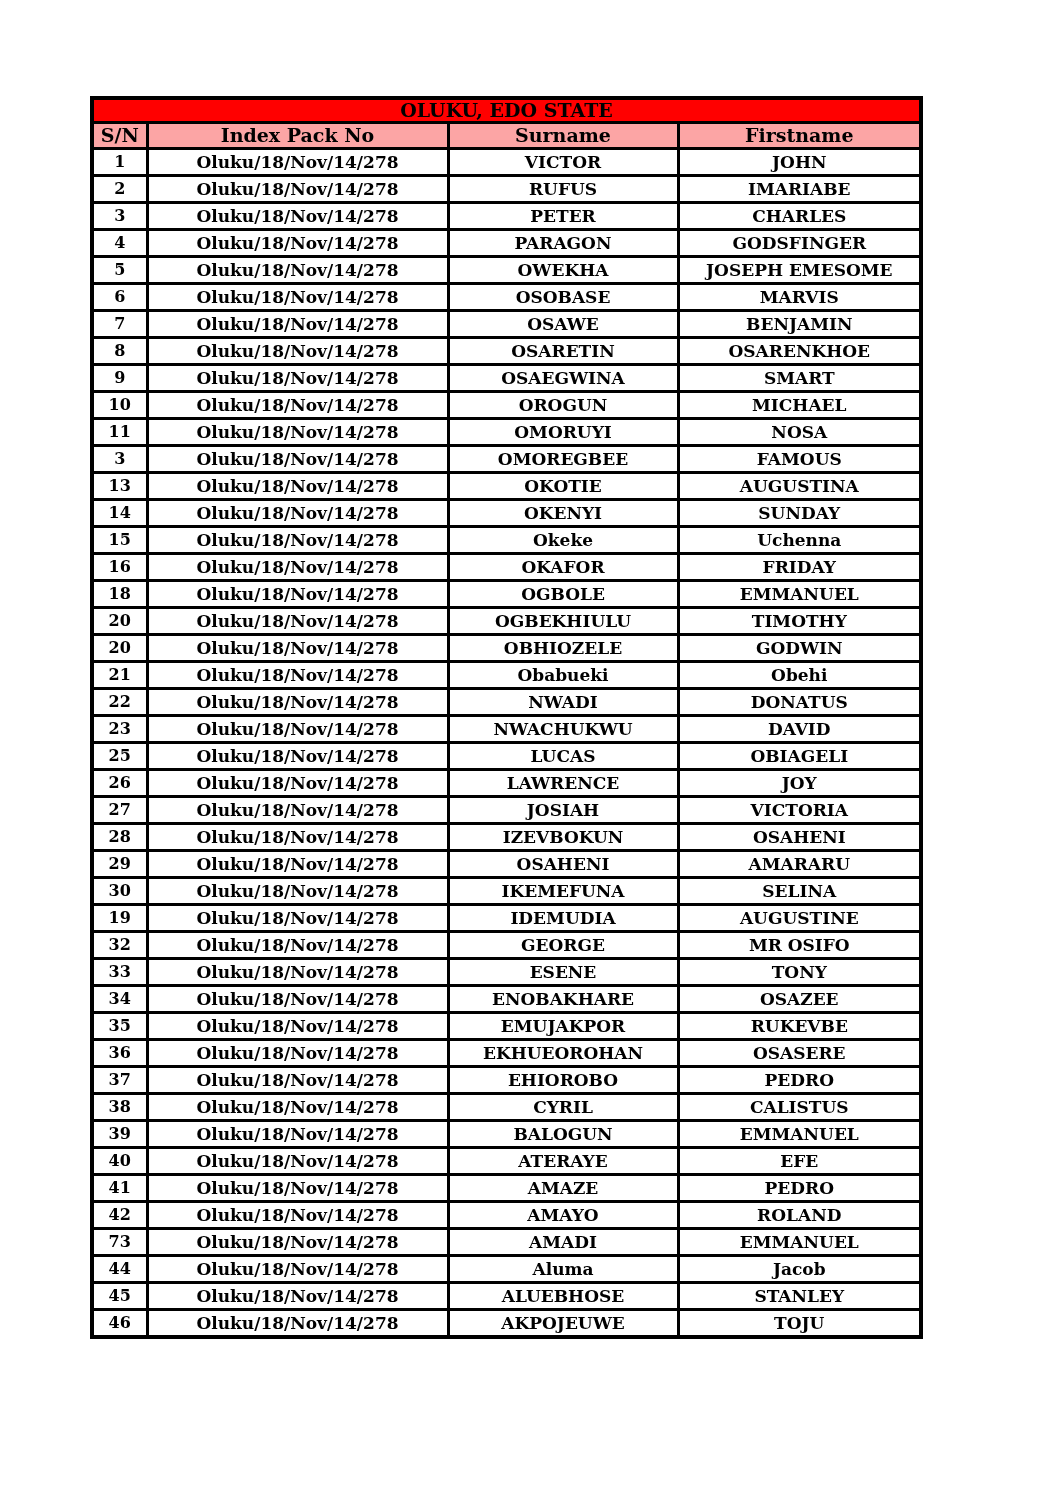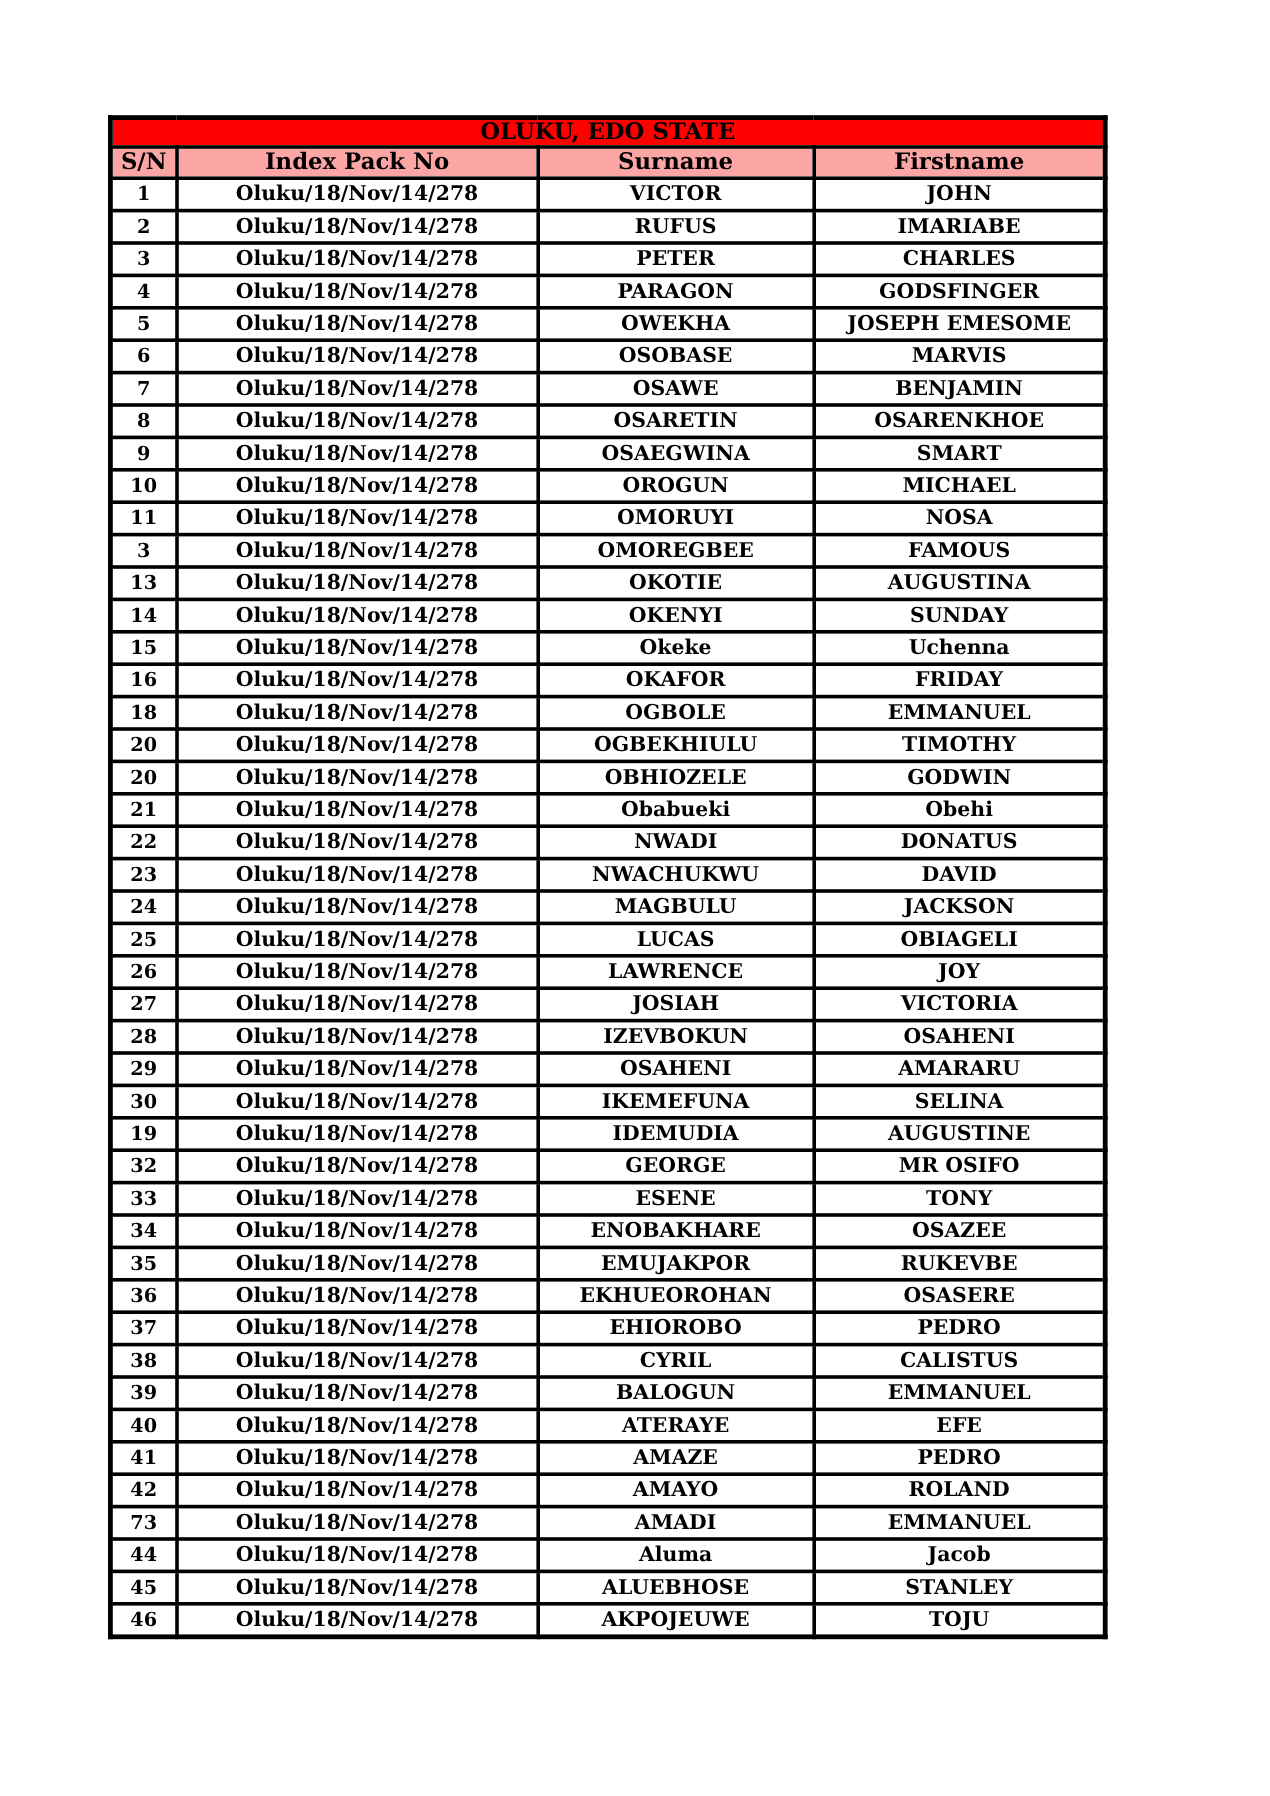--- a/index.html
+++ b/index.html
@@ -211,26 +211,20 @@
           <td>NWADI</td>
           <td>DONATUS</td>
         </tr>
         <tr>
           <td class="sn-cell">23</td>
           <td>Oluku/18/Nov/14/278</td>
           <td>NWACHUKWU</td>
           <td>DAVID</td>
         </tr>
         <tr>
-          <td class="sn-cell">24</td>
-          <td>Oluku/18/Nov/14/278</td>
-          <td>MAGBULU</td>
-          <td>JACKSON</td>
-        </tr>
-        <tr>
           <td class="sn-cell">25</td>
           <td>Oluku/18/Nov/14/278</td>
           <td>LUCAS</td>
           <td>OBIAGELI</td>
         </tr>
         <tr>
           <td class="sn-cell">26</td>
           <td>Oluku/18/Nov/14/278</td>
           <td>LAWRENCE</td>
           <td>JOY</td>

